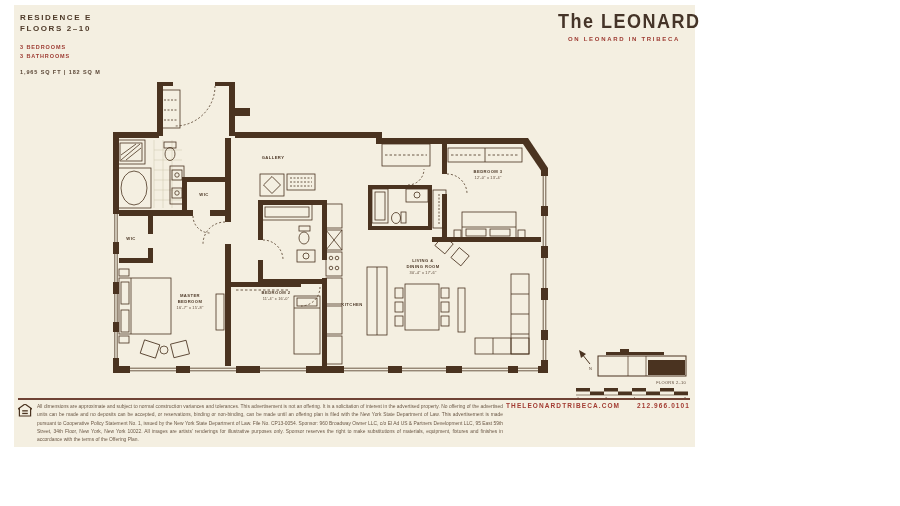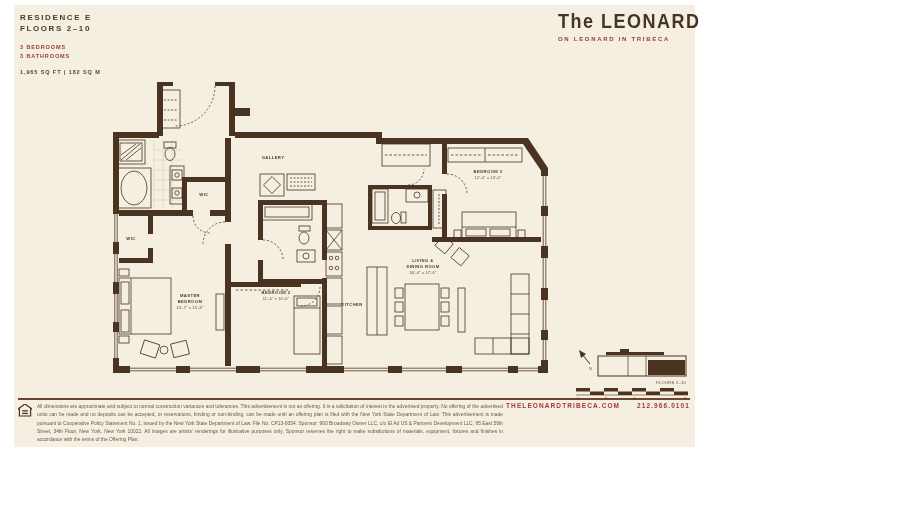--- a/index.html
+++ b/index.html
@@ -6,21 +6,21 @@
   body{font-family:"Liberation Sans",sans-serif;-webkit-font-smoothing:antialiased;}
   #canvas{position:relative;width:872px;height:506px;background:#ffffff;overflow:hidden;}
   #panel{position:absolute;left:14px;top:5px;width:681px;height:442px;background:#f4efe1;}
 
   
   .hdr-left{position:absolute;left:20px;top:12px;}
   .hdr-title{font-size:8px;font-weight:700;letter-spacing:1.6px;color:#4e3a29;line-height:11px;}
   .hdr-stats{margin-top:9px;font-size:5.5px;font-weight:700;letter-spacing:0.9px;color:#9d3a31;line-height:9px;}
   .hdr-area{margin-top:8px;font-size:5.5px;font-weight:700;letter-spacing:0.9px;color:#5a4636;}
 
-  .brand{position:absolute;left:558px;top:11px;width:132px;}
+  .brand{position:absolute;left:558px;top:11px;width:132px;text-align:center;}
   .brand-name{font-size:18px;font-weight:700;letter-spacing:1.5px;color:#453428;transform:scaleY(1.08);transform-origin:top center;white-space:nowrap;}
   .brand-tag{margin-top:4px;font-size:6px;font-weight:700;letter-spacing:1.7px;color:#9d3a31;white-space:nowrap;}
 
   
   #plan-wrap{position:absolute;left:90px;top:82px;}
   .plan-label{font-family:"Liberation Sans",sans-serif;fill:#4e3a29;font-weight:700;}
   .lbl4{font-size:4.2px;letter-spacing:0.4px;}
   .dims{font-size:3.9px;letter-spacing:0.2px;font-weight:400;fill:#5a4636;}
 
   

